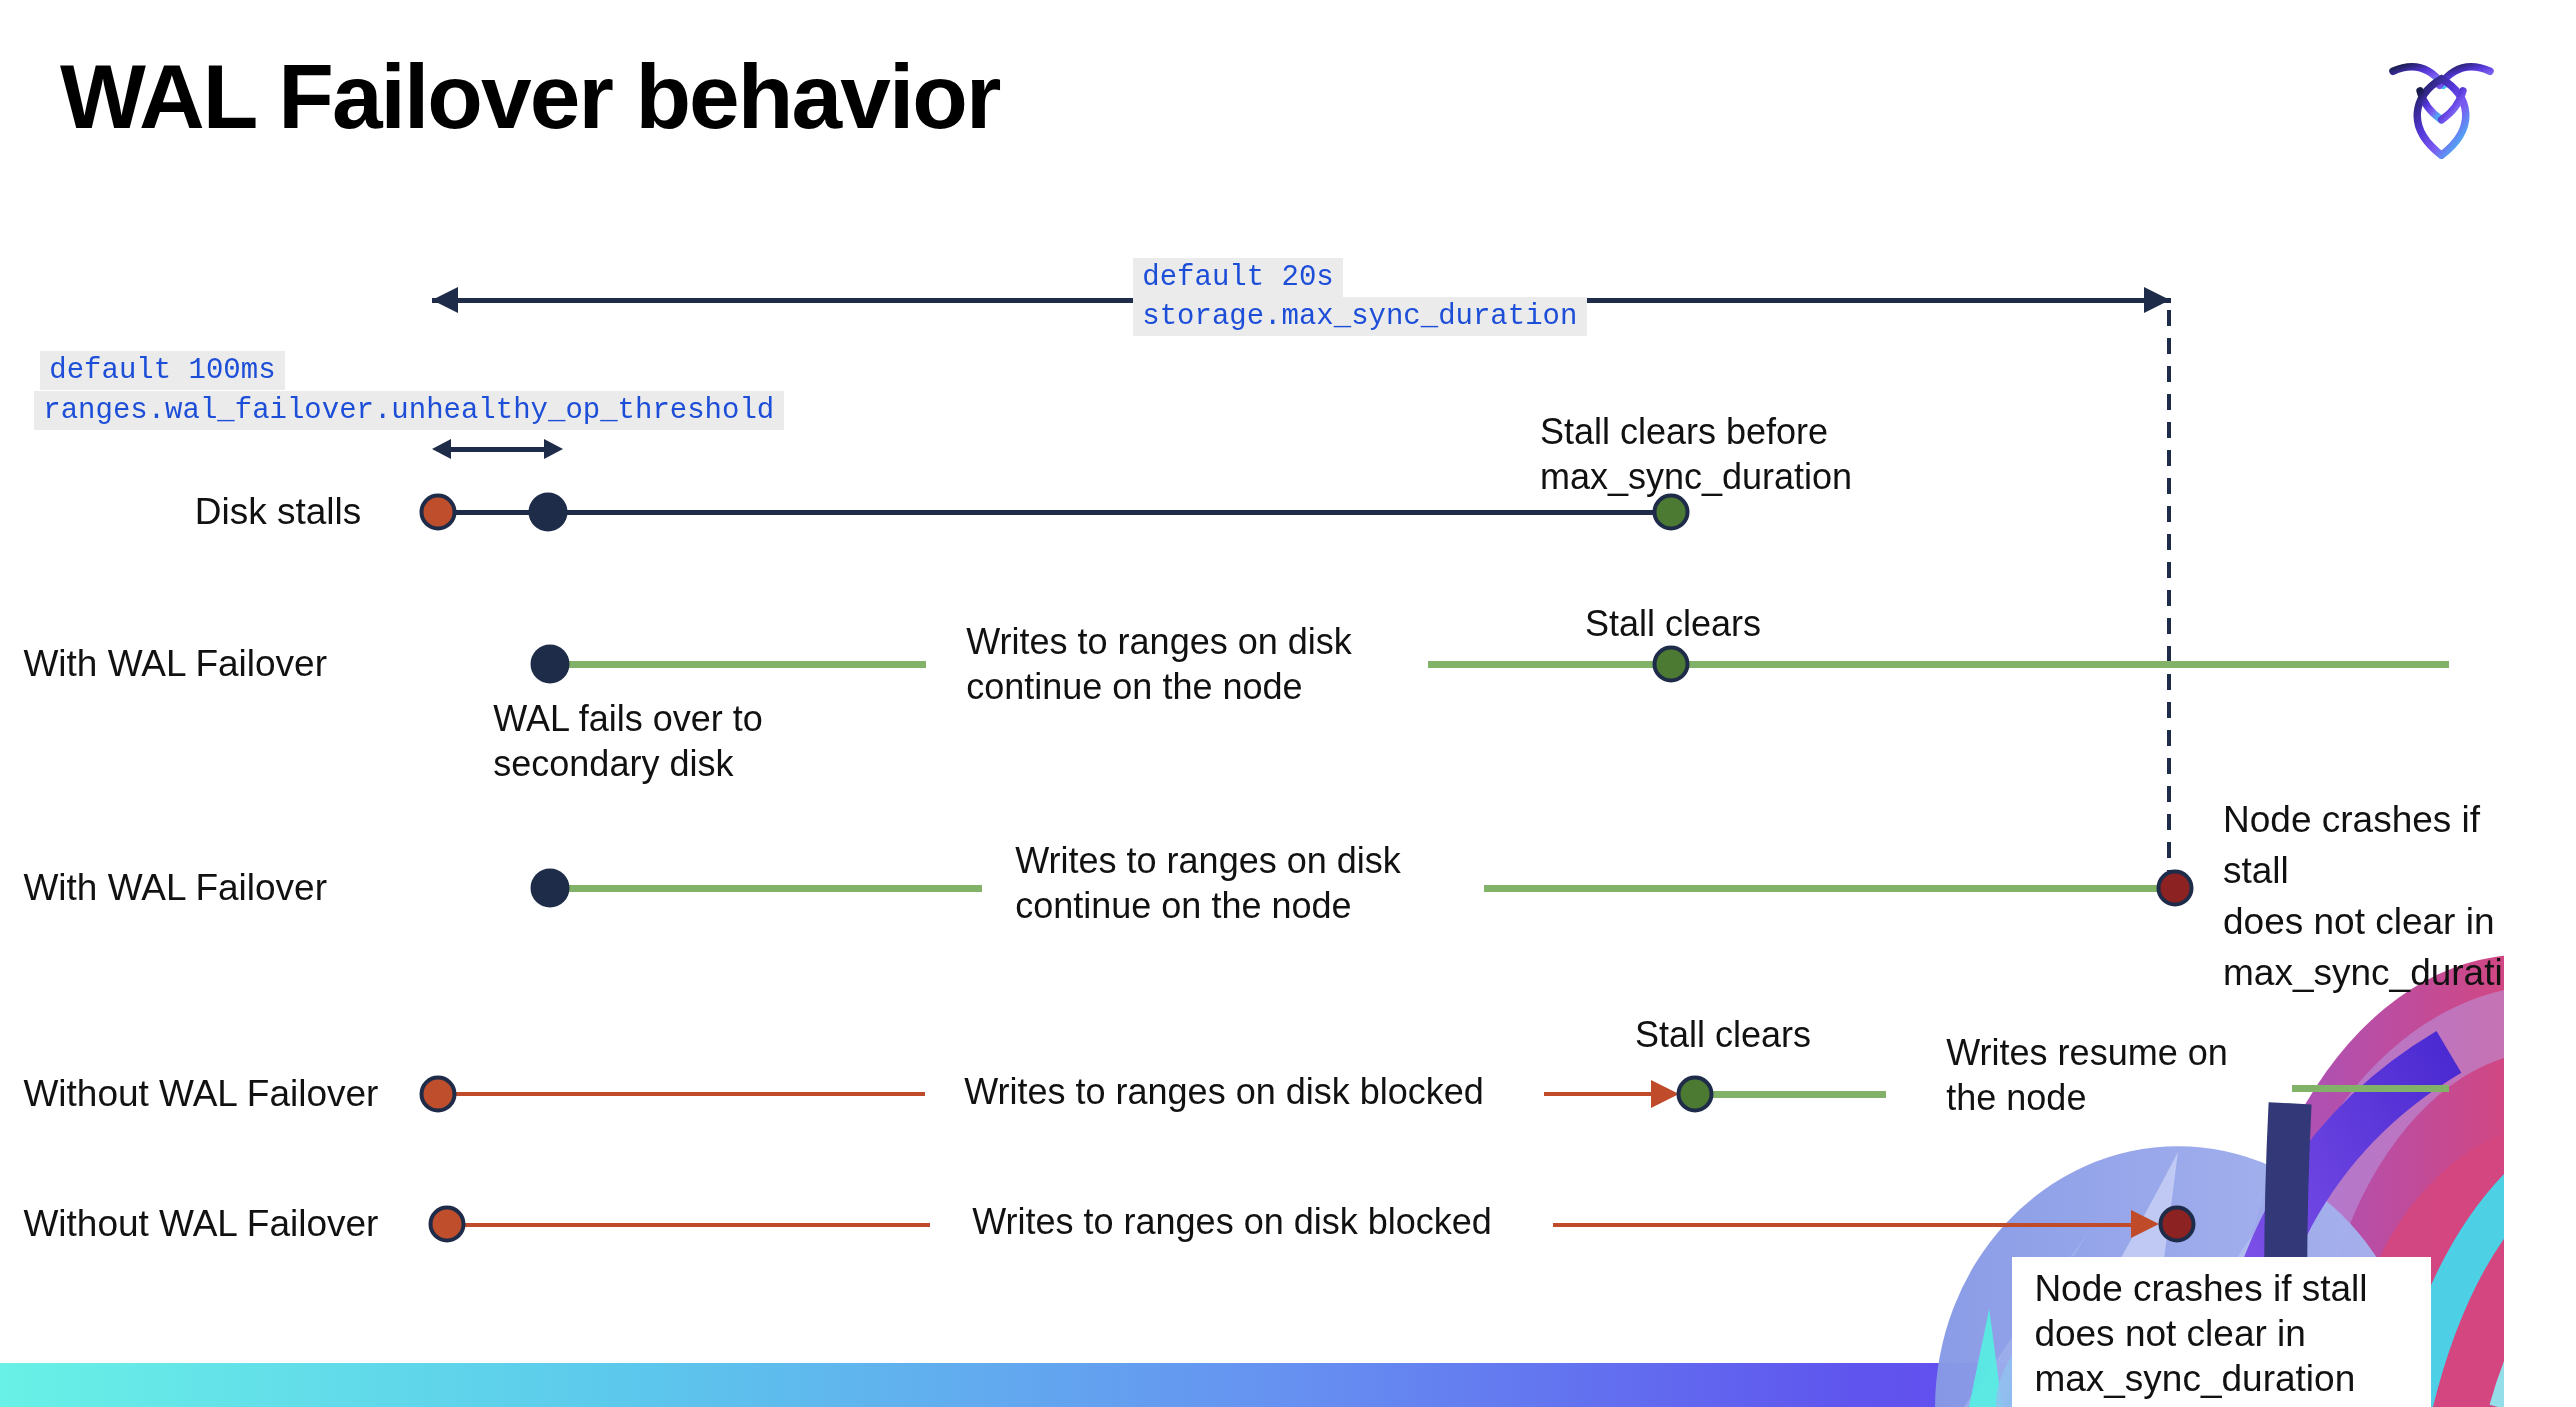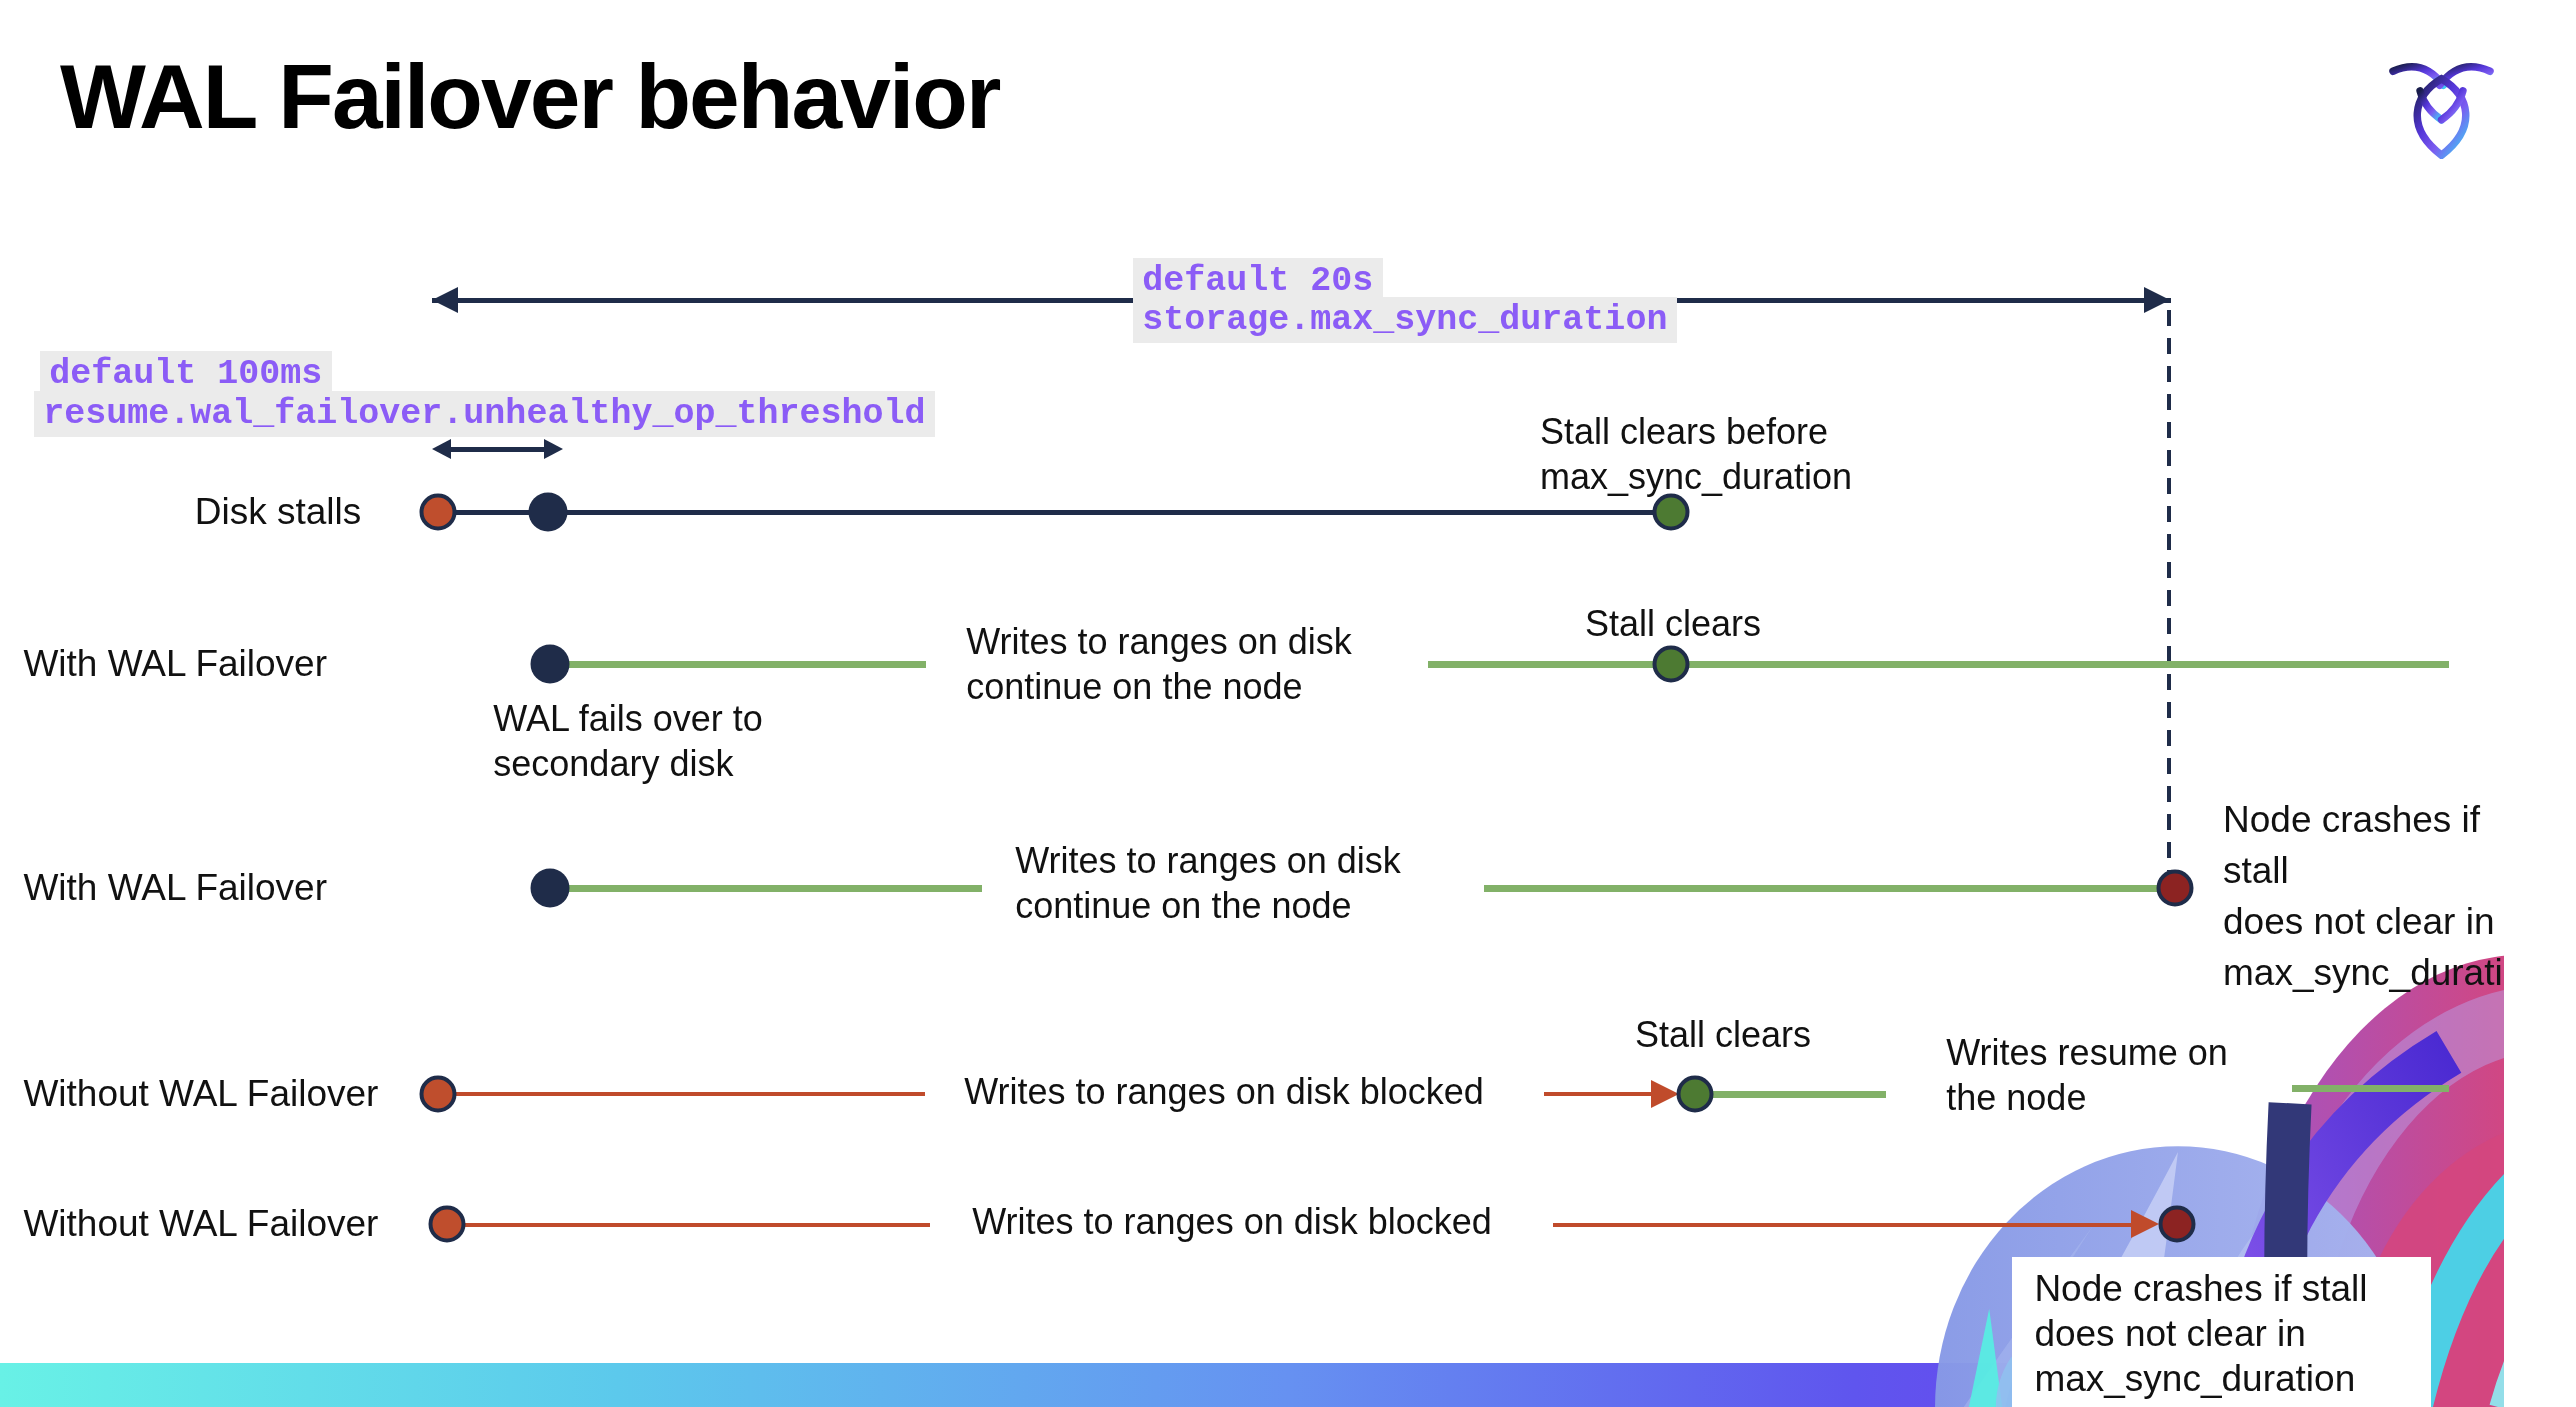--- a/index.html
+++ b/index.html
@@ -1,21 +1,21 @@
 <!DOCTYPE html>
 <html style="font-size:15px"><head>
 <meta charset="utf-8">
 <style>
   html,body{margin:0;padding:0;background:#ffffff;}
   #canvas{position:relative;width:2504px;height:1408px;background:#ffffff;overflow:hidden;
           font-family:"Liberation Sans",sans-serif;color:#111111;}
   .title{position:absolute;left:60px;top:45px;font-size:91px;font-weight:700;letter-spacing:-1.9px;color:#000;margin:0;z-index:4;}
   
-  .chip{position:absolute;font-family:"Liberation Mono","DejaVu Sans Mono",monospace;font-size:35px;
-        background:#ebebeb;color:#8b5cf6;padding:2.8px 9.3px;white-space:pre;z-index:4;font-weight:bold;}
+  .chip{position:absolute;font-family:"Liberation Mono","DejaVu Sans Mono",monospace;font-size:29px;
+        background:#ebebeb;color:#1d4ed8;padding:2.8px 9.3px;white-space:pre;z-index:4;}
   
   .hline{position:absolute;z-index:4;}
   .navy-line{height:4.7px;background:#1f2c49;}
   .green-line{height:6.5px;background:#82b168;}
   .red-line{height:3.7px;background:#c04b2b;}
   .dashed-vline{position:absolute;width:3.7px;z-index:3;
       background:repeating-linear-gradient(180deg,#1f2c49 0 16px,transparent 16px 28px);}
   
   .dot{position:absolute;border-radius:50%;box-sizing:border-box;transform:translate(-50%,-50%);z-index:5;}
   .dot-navy{width:39px;height:39px;background:#1f2c49;}
@@ -100,21 +100,21 @@
     <path d="M95 536 A 72 85 0 0 1 239 536 Z" fill="#8fc2f0" opacity="0.85"></path>
   </svg>
 
   <div class="hline navy-line" style="left:432px;top:298px;width:1739px;"></div>
   <div class="ah ah-left-navy" style="left:432px;top:300px;"></div>
   <div class="ah ah-right-navy" style="left:2144px;top:300px;"></div>
   <div class="chip" style="left:1133px;top:258px;">default 20s</div>
   <div class="chip" style="left:1133px;top:297px;">storage.max_sync_duration</div>
 
   <div class="chip" style="left:24px;top:351px;margin-left:16px;">default 100ms</div>
-  <div class="chip" style="left:34px;top:391px;">resume.wal_failover.unhealthy_op_threshold</div>
+  <div class="chip" style="left:34px;top:391px;">ranges.wal_failover.unhealthy_op_threshold</div>
   <div class="hline navy-line" style="left:447px;top:447px;width:103px;"></div>
   <div class="ah ah-left-sm" style="left:432px;top:449px;"></div>
   <div class="ah ah-right-sm" style="left:544px;top:449px;"></div>
 
   <div class="dashed-vline" style="left:2167px;top:310px;height:561px;"></div>
 
   <div class="row-label" style="left:168px;top:512px;width:220px;text-align:center;">Disk stalls</div>
   <div class="hline navy-line" style="left:438px;top:510px;width:1233px;"></div>
   <div class="dot dot-red" style="left:438px;top:512px;"></div>
   <div class="dot dot-navy" style="left:548px;top:512px;"></div>

